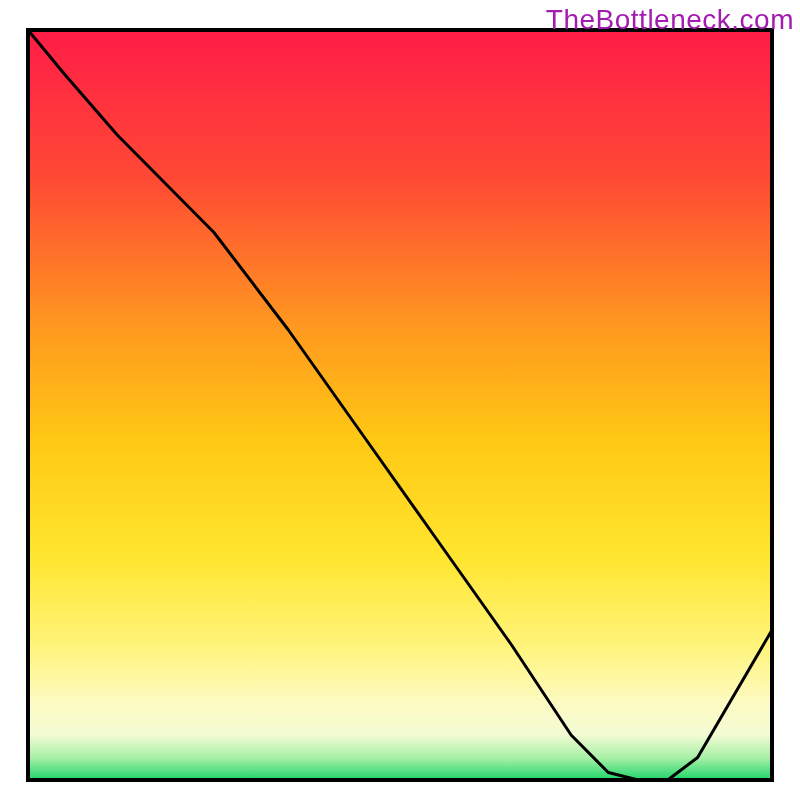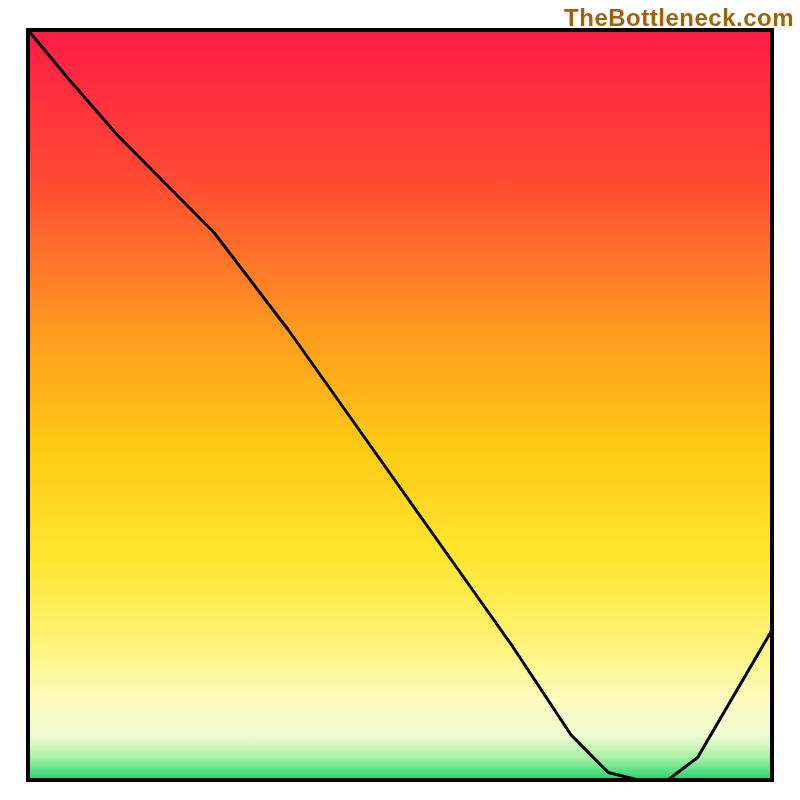--- a/index.html
+++ b/index.html
@@ -13,23 +13,23 @@
   }
   .chart-wrapper {
     position: relative;
     width: 800px;
     height: 800px;
   }
   .watermark {
     position: absolute;
     top: 4px;
     right: 6px;
-    font-size: 24px;
-    font-weight: 700;
-    color: #a16207;
+    font-size: 28px;
+    font-weight: 400;
+    color: #a21caf;
     letter-spacing: 0.5px;
     z-index: 10;
   }
   svg.chart {
     display: block;
   }
   .inner-label {
     position: absolute;
     font-size: 10px;
     font-weight: 700;

